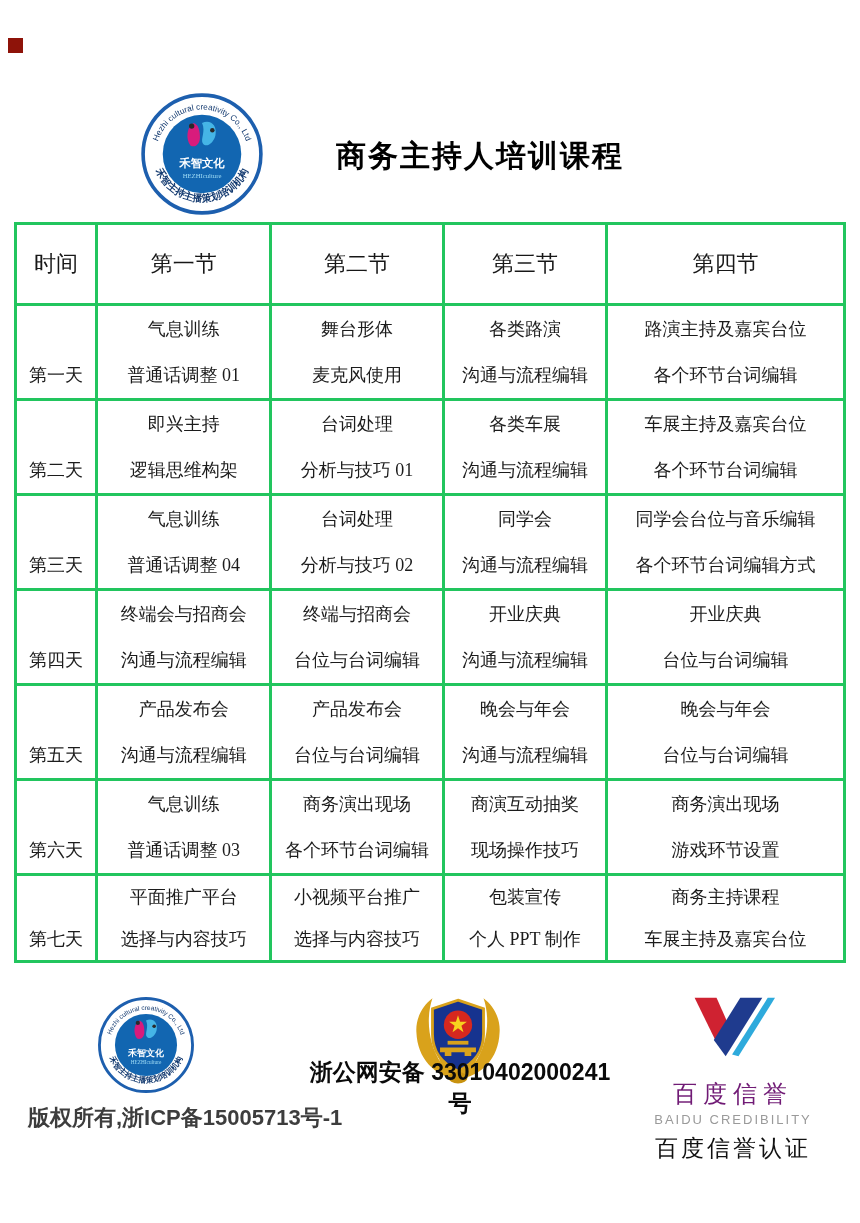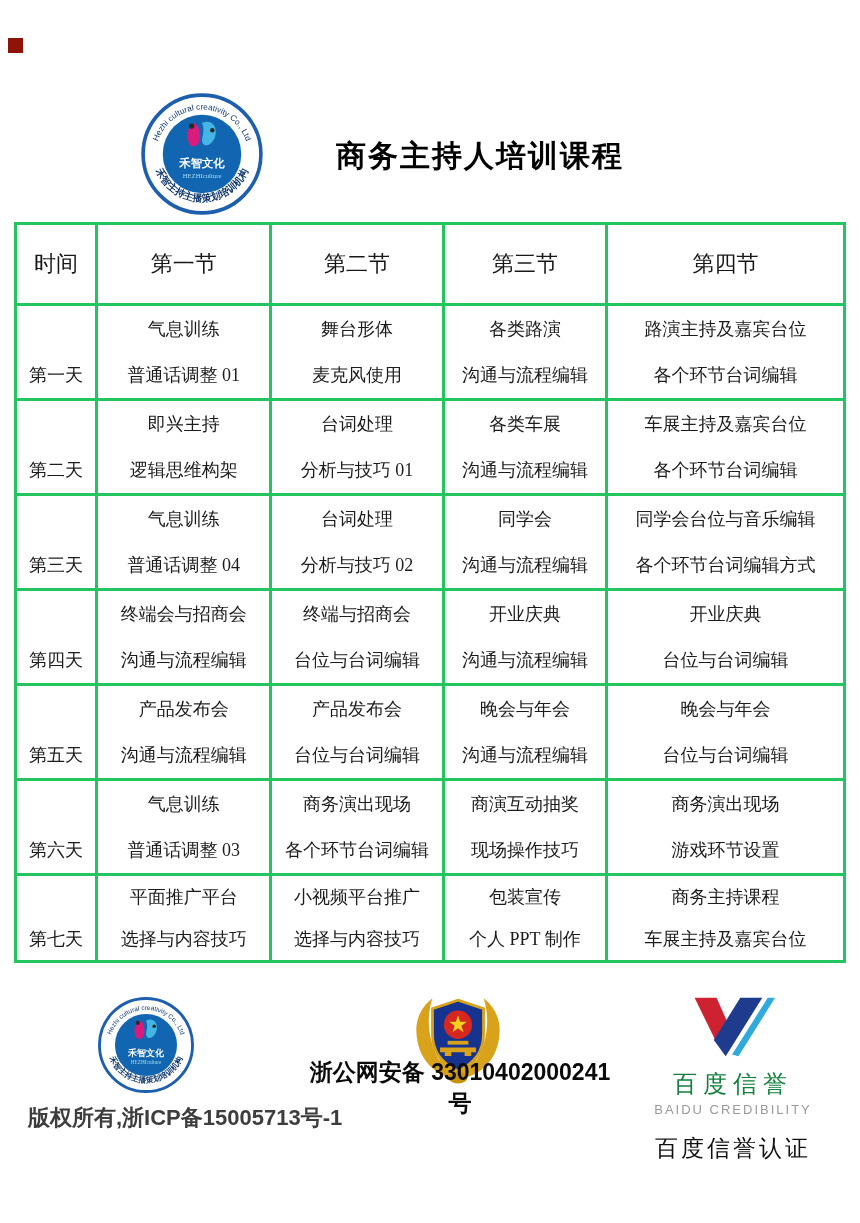--- a/index.html
+++ b/index.html
@@ -27,23 +27,23 @@
   
   .copyright{position:absolute;left:28px;top:1103px;font-size:22px;color:#3d3d3d;
              font-family:"Liberation Sans","DejaVu Sans",sans-serif;font-weight:bold;}
   .badge{position:absolute;left:406px;top:988px;width:104px;height:100px;}
   .police-rec{position:absolute;left:300px;top:1057px;width:320px;text-align:center;
               font-size:23px;font-weight:700;color:#0a0a0a;
               font-family:"Liberation Sans","DejaVu Sans",sans-serif;}
   .baidu{position:absolute;left:648px;top:996px;width:170px;text-align:center;
          font-family:"Liberation Sans","DejaVu Sans",sans-serif;}
   .baidu svg{width:92px;height:64px;}
-  .baidu .cn{font-size:24px;color:#15803d;letter-spacing:6px;margin-top:4px;}
+  .baidu .cn{font-size:24px;color:#701a75;letter-spacing:6px;margin-top:14px;}
   .baidu .en{font-size:13px;color:#9a9a9a;letter-spacing:2px;margin-top:2px;}
-  .baidu .cert{font-size:23px;color:#111;letter-spacing:3px;margin-top:16px;font-weight:500;}
+  .baidu .cert{font-size:23px;color:#111;letter-spacing:3px;margin-top:6px;font-weight:500;}
 </style>
 </head>
 <body>
 
 <div class="page">
 
   <div class="red-dot"></div>
 
   <svg class="hz-logo" viewBox="0 0 120 120">
     <circle cx="60" cy="60" r="57" fill="#ffffff" stroke="#1d5fae" stroke-width="3.5"></circle>

